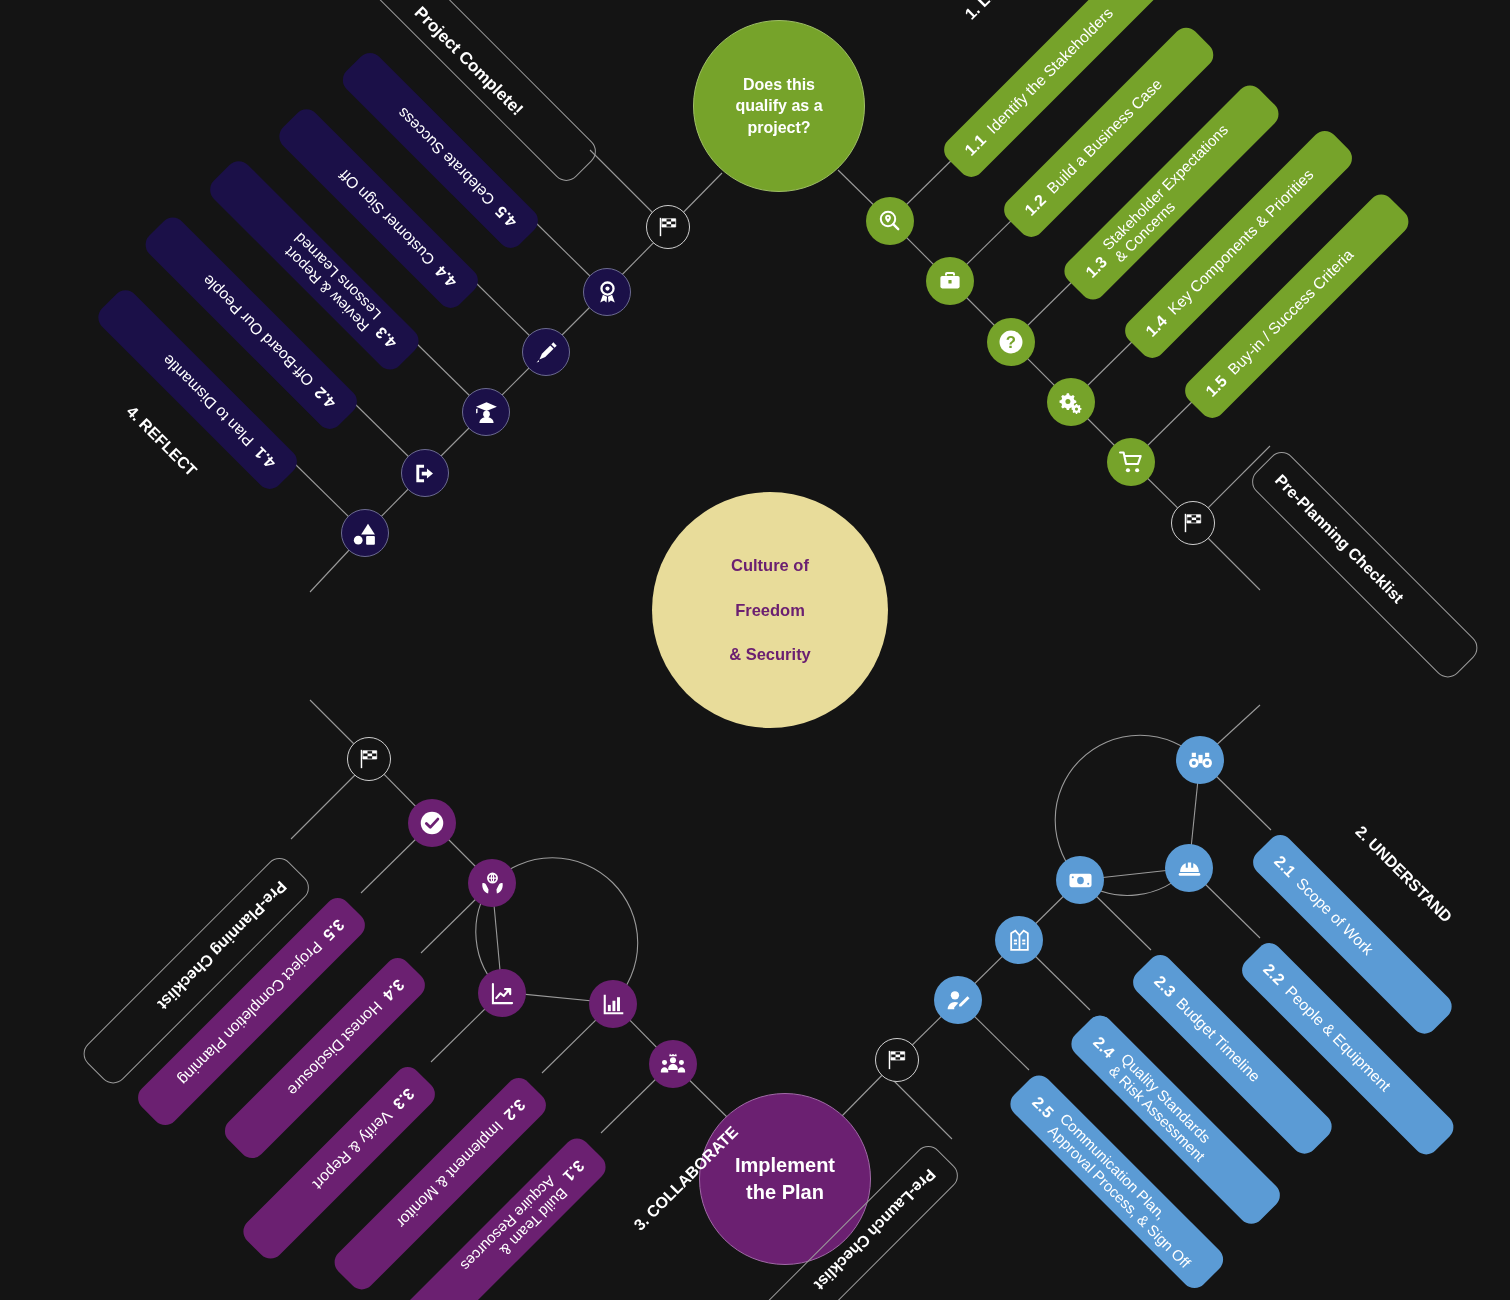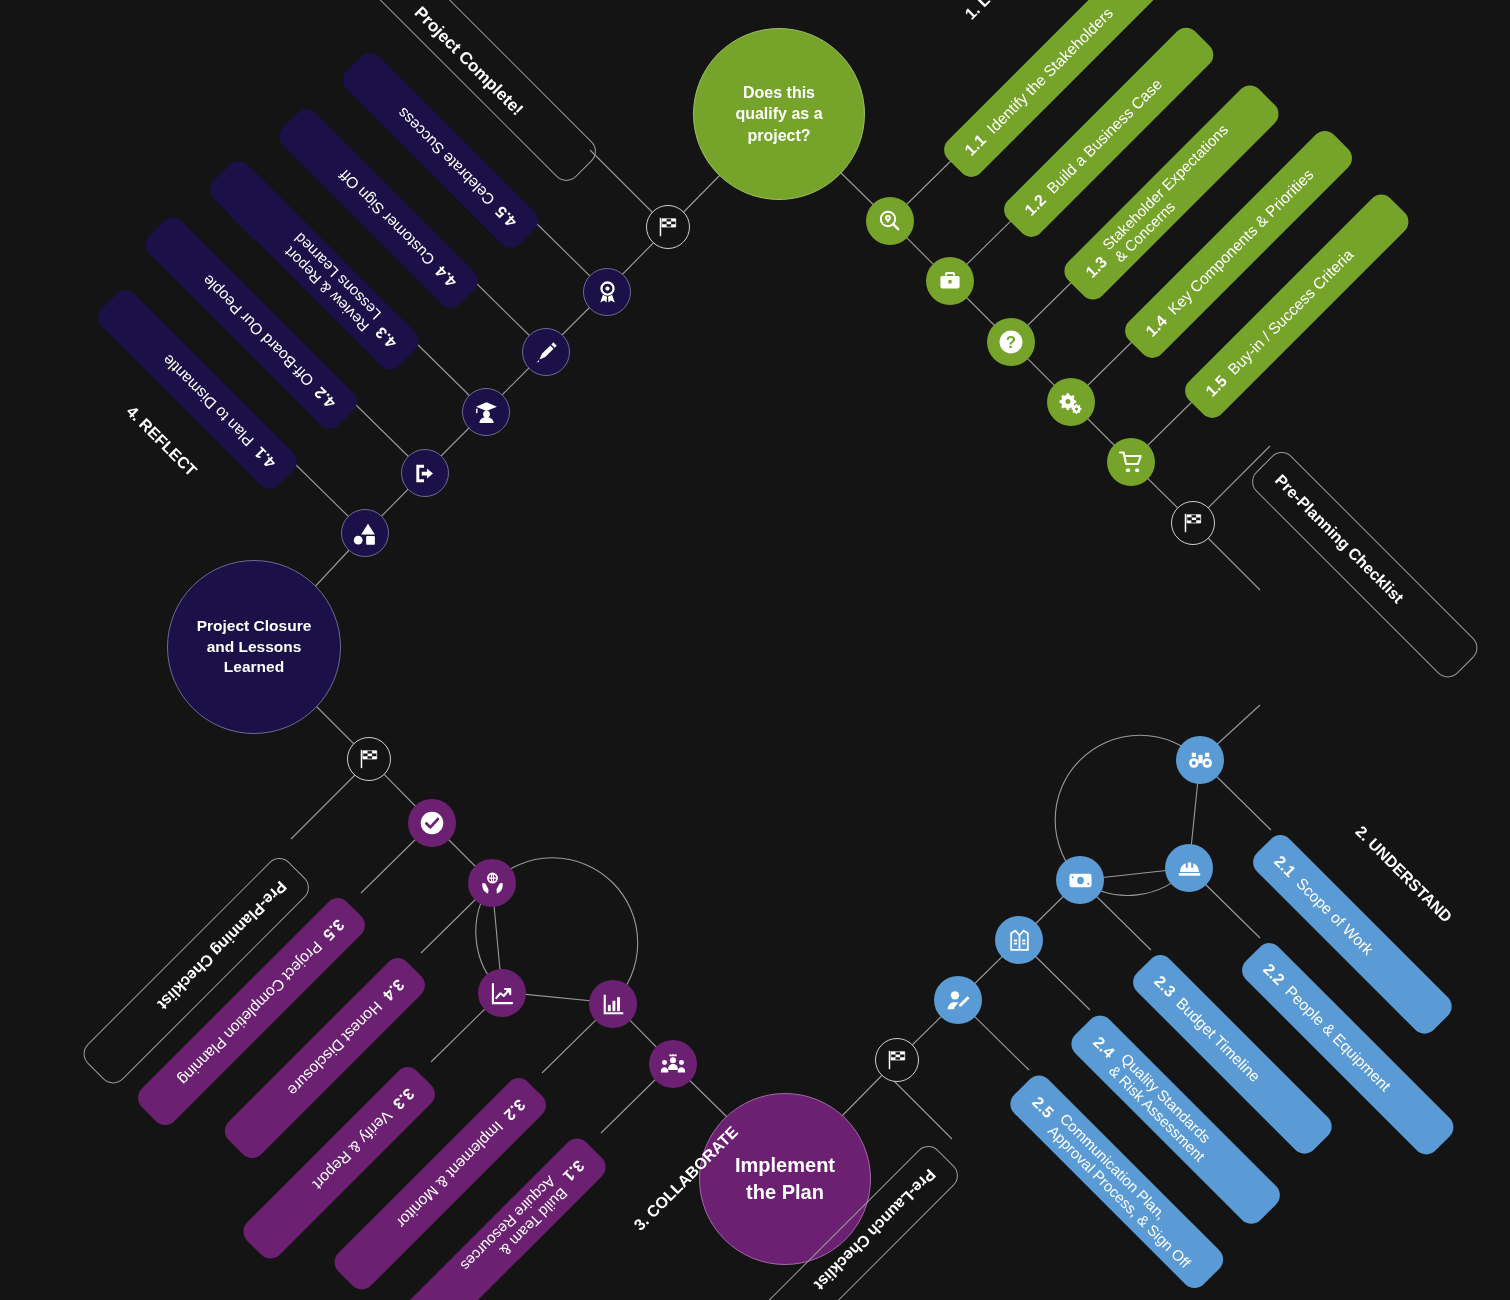--- a/index.html
+++ b/index.html
@@ -108,38 +108,40 @@
       <line x1="353" y1="521" x2="293" y2="462"></line>
       <line x1="413" y1="461" x2="353" y2="402"></line>
       <line x1="474" y1="400" x2="414" y2="341"></line>
       <line x1="534" y1="340" x2="474" y2="281"></line>
       <line x1="594" y1="280" x2="534" y2="221"></line>
 
       <line x1="656" y1="216" x2="590" y2="150"></line>
     </g>
   </svg>
 
-
-  <div class="hub" style="left:693px;top:28px;width:172px;height:172px;background:#76a32a;color:#fff;font-size:16px;border:1px solid #9fbf66;">
+  <div class="hub" style="left:652px;top:492px;width:236px;height:236px;background:#e8dc9a;color:#6b2071;font-size:16.5px;">
+    <span>
+      <span>Culture of</span><br>
+      <span>Freedom</span><br>
+      <span>&amp; Security</span>
+    </span>
+  </div>
+
+  <div class="hub" style="left:693px;top:20px;width:172px;height:172px;background:#76a32a;color:#fff;font-size:16px;border:1px solid #9fbf66;">
     <span style="white-space:pre-line;">Does this
 qualify as a
 project?</span>
   </div>
 
 
   <div class="hub" style="left:699px;top:1093px;width:172px;height:172px;background:#6b2071;color:#fff;font-size:20px;border:1px solid #a06aa6;justify-content:center;">
     <span style="white-space:pre-line;">Implement
 the Plan</span>
   </div>
 
-  <div class="hub" style="left:167px;top:560px;width:174px;height:174px;background:#1b1048;color:#fff;font-size:15.5px;border:1px solid #6b6a90;">
-    <span style="white-space:pre-line;">Project Closure
-and Lessons
-Learned</span>
-  </div>
 
   <div class="bar" style="left:955px;top:143px;width:280px;height:46px;background:#76a32a;transform:rotate(-45deg);padding-left:18px;">
     <span class="num">1.1</span>
     <span class="txt">Identify the Stakeholders</span>
   </div>
 
   <div class="bar" style="left:1015px;top:203px;width:265px;height:46px;background:#76a32a;transform:rotate(-45deg);padding-left:18px;">
     <span class="num">1.2</span>
     <span class="txt">Build a Business Case</span>
   </div>

